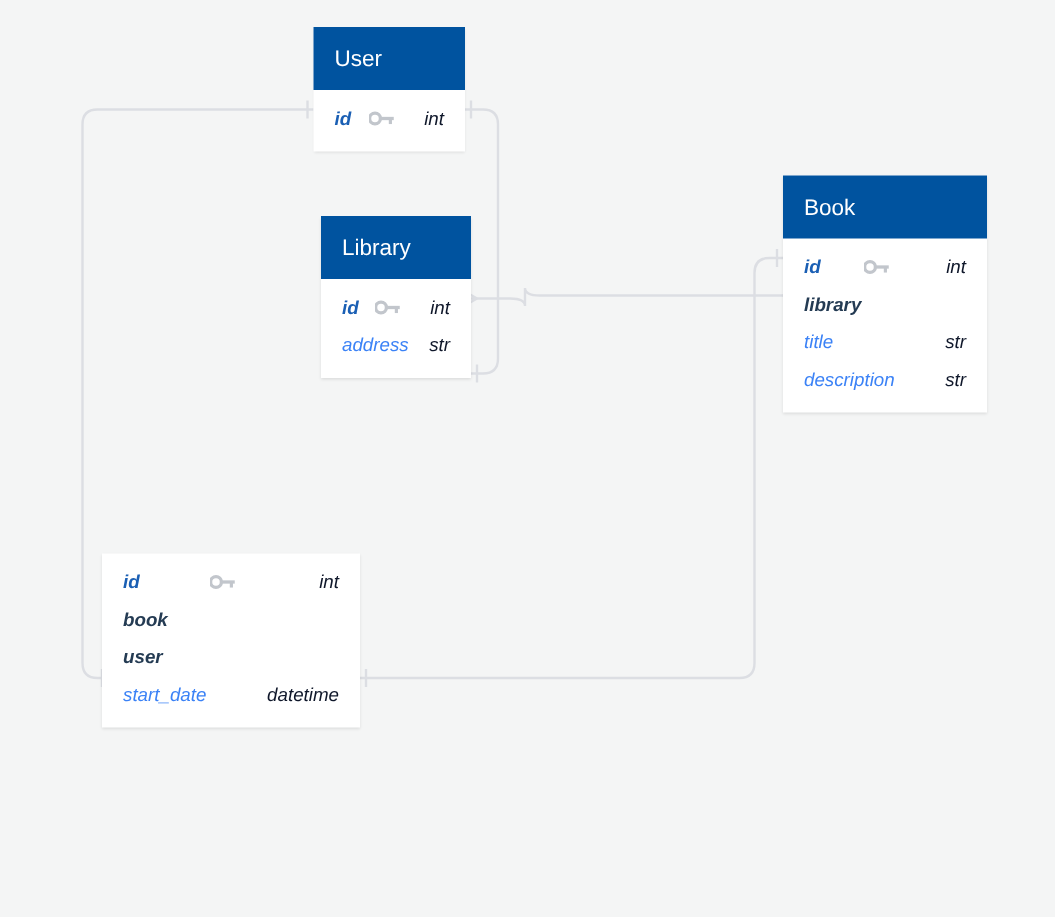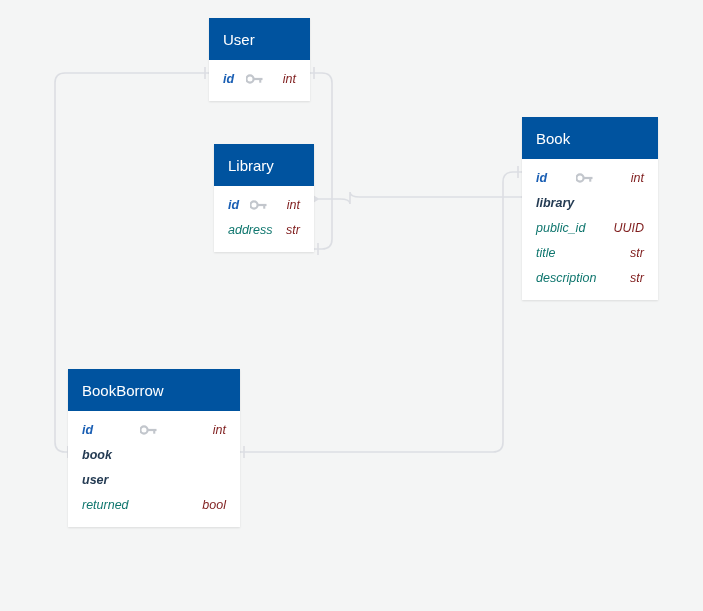--- a/index.html
+++ b/index.html
@@ -31,26 +31,26 @@
   .tbody{padding:6px 0 10px 0;}
   .row{
     display:flex;
     align-items:center;
     height:25px;
     padding:0 14px;
     box-sizing:border-box;
     font-size:12.5px;
     font-style:italic;
   }
-  .fname{color:#0f766e;white-space:nowrap;}
+  .fname{color:#3b82f6;white-space:nowrap;}
   .fname.pk{color:#1a5fb4;font-weight:bold;}
   .fname.fk{color:#243b53;font-weight:bold;}
   .ftype{
     margin-left:auto;
-    color:#7f1d1d;
+    color:#0f172a;
     font-size:12.5px;
     white-space:nowrap;
   }
   .keyicon{
     margin-left:auto;
     margin-right:8px;
     width:17px;height:10px;
     display:inline-block;
     flex:0 0 auto;
   }
@@ -132,54 +132,49 @@
                 <rect x="7" y="3.9" width="9.5" height="2.2" fill="#c2c6cc"></rect>
                 <rect x="13.2" y="5.6" width="2.1" height="3.1" fill="#c2c6cc"></rect>
               </svg>
             </span>
             <span class="ftype">int</span>
           </div>
           <div class="row">
             <span class="fname fk">library</span>
           </div>
           <div class="row">
-            <span class="fname">public_id</span>
-            <span class="ftype">UUID</span>
-          </div>
-          <div class="row">
             <span class="fname">title</span>
             <span class="ftype">str</span>
           </div>
           <div class="row">
             <span class="fname">description</span>
             <span class="ftype">str</span>
           </div>
         </div>
       </div>
       <div class="table" style="left: 68px; top: 369px; width: 172px;">
-        <div class="thead">BookBorrow</div>
         <div class="tbody">
           <div class="row">
             <span class="fname pk">id</span>
             <span class="keyicon">
               <svg width="17" height="10" viewBox="0 0 17 10">
                 <circle cx="4" cy="5" r="3.6" fill="none" stroke="#c2c6cc" stroke-width="2.2"></circle>
                 <rect x="7" y="3.9" width="9.5" height="2.2" fill="#c2c6cc"></rect>
                 <rect x="13.2" y="5.6" width="2.1" height="3.1" fill="#c2c6cc"></rect>
               </svg>
             </span>
             <span class="ftype">int</span>
           </div>
           <div class="row">
             <span class="fname fk">book</span>
           </div>
           <div class="row">
             <span class="fname fk">user</span>
           </div>
           <div class="row">
-            <span class="fname">returned</span>
-            <span class="ftype">bool</span>
+            <span class="fname">start_date</span>
+            <span class="ftype">datetime</span>
           </div>
         </div>
       </div>
     </div>
 
 </div>
 
 </body></html>

